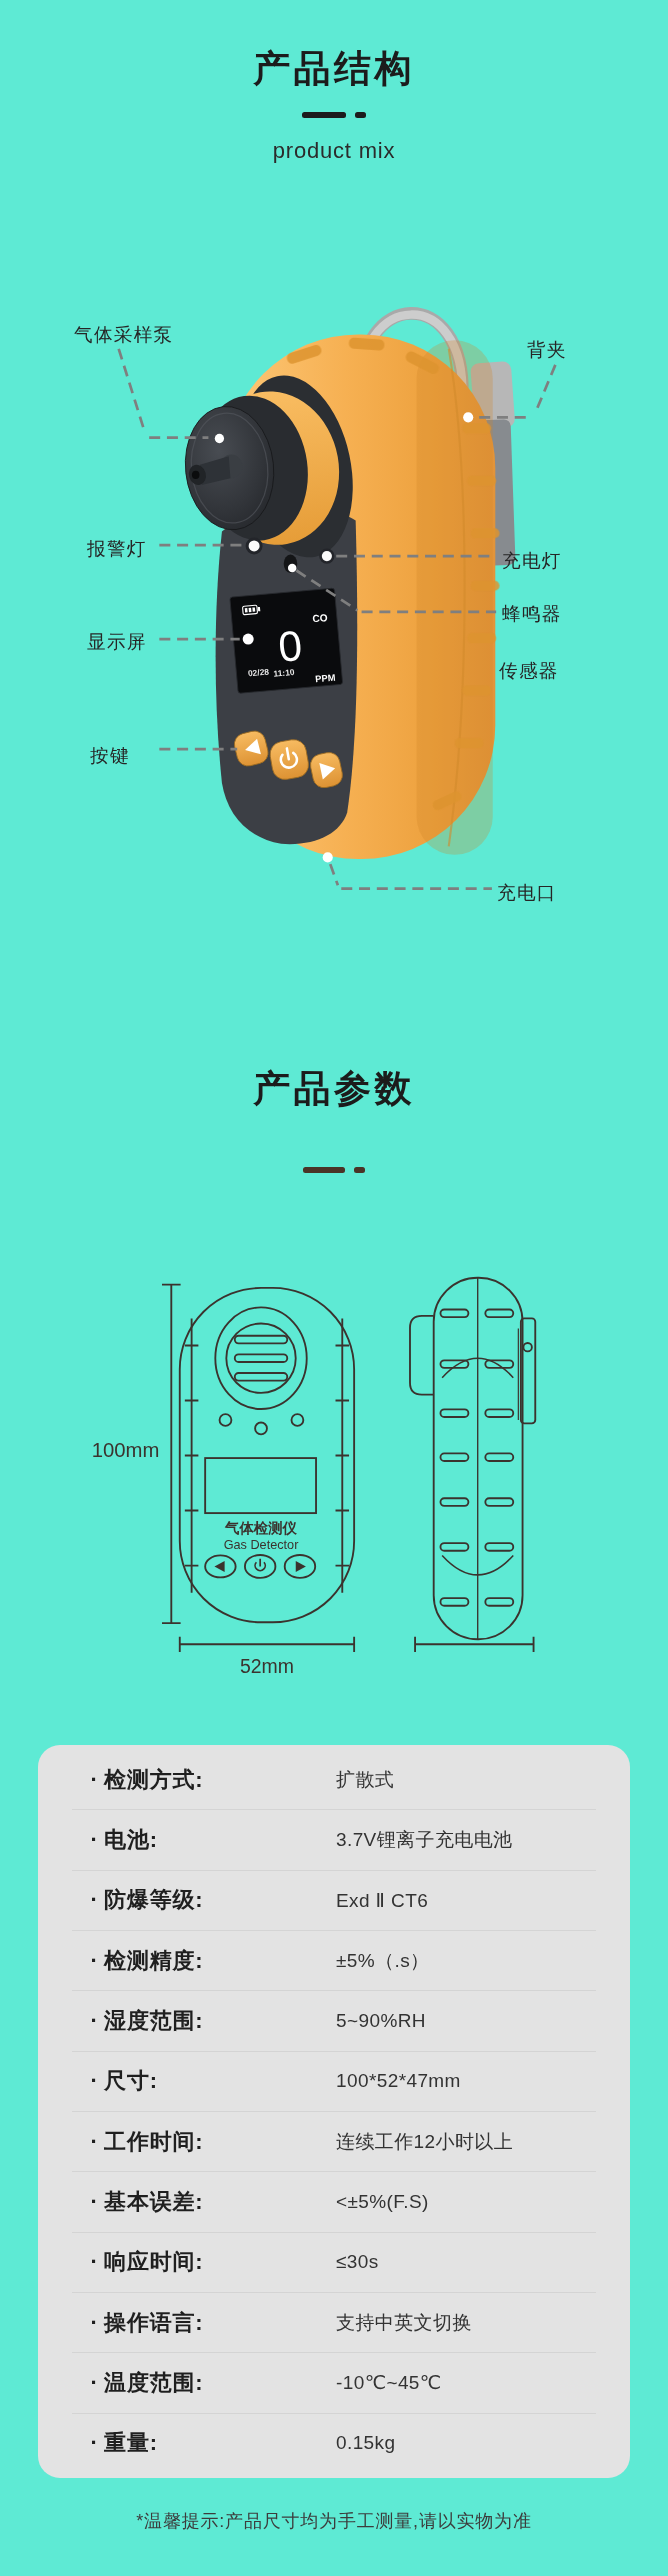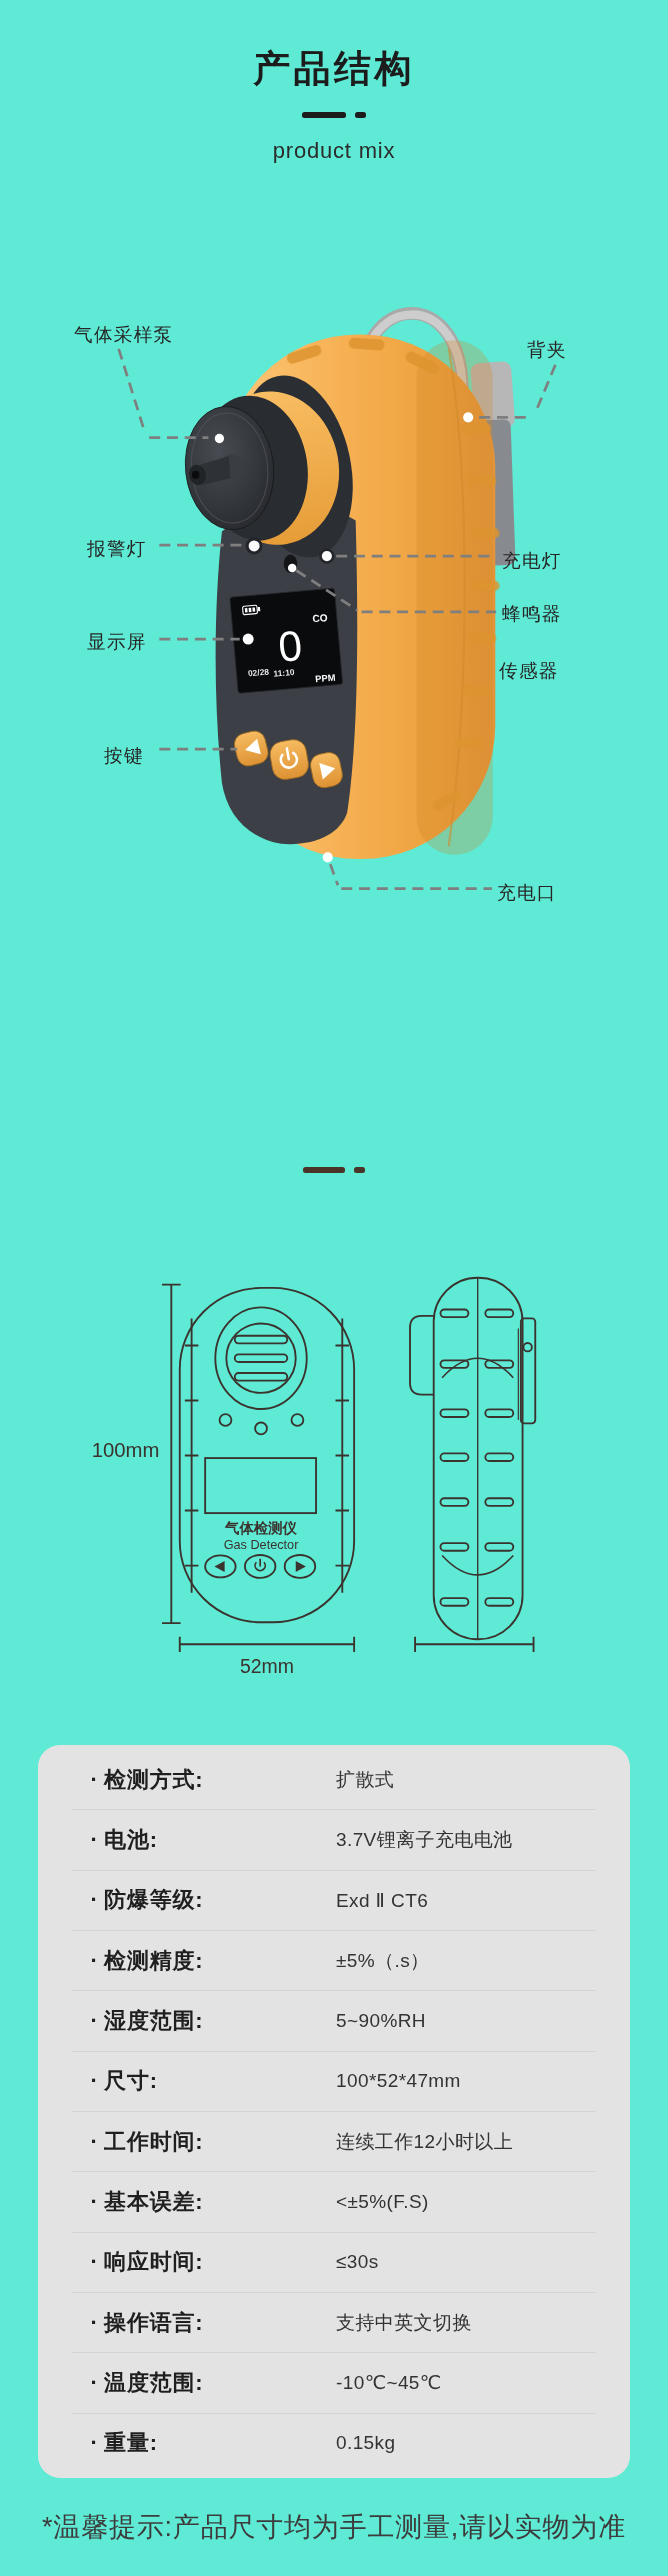--- a/index.html
+++ b/index.html
@@ -19,21 +19,21 @@
   .callout{position:absolute;font-size:18.6px;color:#262626;letter-spacing:1.3px;white-space:nowrap;}
   
   .params-table{position:absolute;left:38px;top:1745px;width:592px;height:733px;
                 background:#e3e3e3;border-radius:22px;display:flex;flex-direction:column;
                 padding:5px 0;box-sizing:border-box;}
   .t-row{flex:1;margin:0 34px;position:relative;display:flex;align-items:center;}
   .t-row + .t-row{border-top:0.8px solid #d4d4d4;}
   .t-bullet{margin-left:18.6px;width:13.5px;font-size:22px;font-weight:bold;color:#1f1f1f;}
   .t-label{font-size:22px;font-weight:bold;color:#1f1f1f;letter-spacing:0.8px;}
   .t-value{position:absolute;left:264px;font-size:19px;color:#333;letter-spacing:0.4px;}
-  .footnote{left:0;width:668px;text-align:center;font-size:27px;color:#3c3c3c;letter-spacing:0.8px;}
+  .footnote{left:0;width:668px;text-align:center;font-size:18px;color:#3c3c3c;letter-spacing:0.8px;}
   svg text{font-family:"Liberation Sans","DejaVu Sans",sans-serif;}
 </style>
 </head>
 <body>
 
 <div class="page">
 
   <div class="abs sec-title" style="top:44px;">产品结构</div>
   <div class="abs dash-row" style="top:112px;">
     <span class="dash-long dk"></span>
@@ -176,23 +176,24 @@
     </g>
   </svg>
 
   <div class="callout" style="left:74px;top:322px;">气体采样泵</div>
   <div class="callout" style="left:527px;top:337px;">背夹</div>
   <div class="callout" style="left:87px;top:536px;">报警灯</div>
   <div class="callout" style="left:502px;top:548px;">充电灯</div>
   <div class="callout" style="left:502px;top:601px;">蜂鸣器</div>
   <div class="callout" style="left:499px;top:658px;">传感器</div>
   <div class="callout" style="left:87px;top:629px;">显示屏</div>
-  <div class="callout" style="left:104px;top:743px;">按键</div>
+  <div class="callout" style="left:90px;top:743px;">按键</div>
   <div class="callout" style="left:497px;top:880px;">充电口</div>
 
+  <div class="abs sec-title" style="top:1064px;">产品参数</div>
   <div class="abs dash-row" style="top:1167px;">
     <span class="dash-long br" style="width:42px;"></span>
     <span class="dash-short br"></span>
   </div>
 
   <svg class="abs" style="left:51px;top:1227px;" width="525" height="474" viewBox="0 0 620 560">
     <g stroke="#3b332e" stroke-width="2.2" fill="none">
 
       <g>
         <rect x="152" y="72" width="206" height="395" rx="96"></rect>

